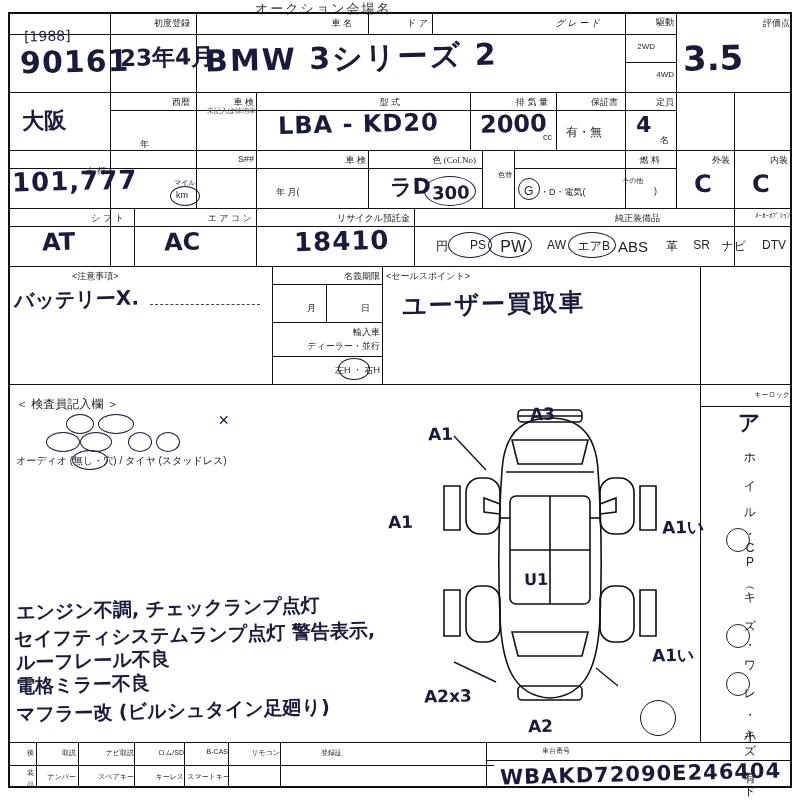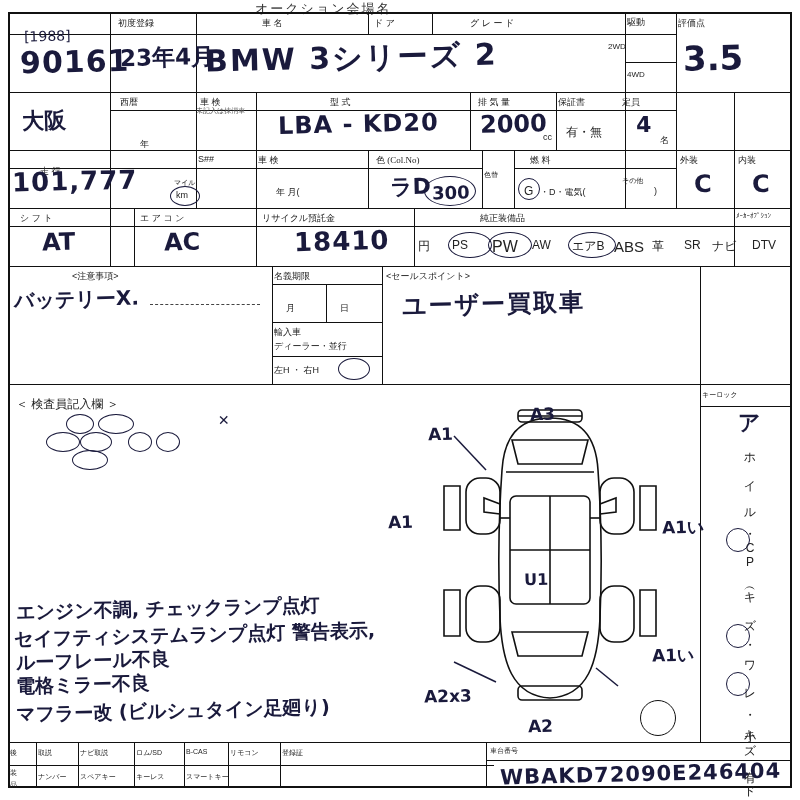--- a/index.html
+++ b/index.html
@@ -7,21 +7,21 @@
   #sheet{position:relative;width:800px;height:800px;overflow:hidden;}
   .bx{position:absolute;box-sizing:border-box;border:1px solid #111;}
   .lbl{position:absolute;font-size:9px;color:#222;white-space:nowrap;}
   .lbl.sm{font-size:8px;}
   .lbl.xs{font-size:7px;}
   .hw{position:absolute;font-family:"DejaVu Sans",sans-serif;color:#1a1a3c;white-space:nowrap;
       transform:rotate(-1.4deg);}
   .hw.b{font-weight:bold;}
   .hline{position:absolute;background:#111;height:1px;}
   .vline{position:absolute;background:#111;width:1px;}
-  .ctr{text-align:left;}
+  .ctr{text-align:right;}
   .circ{position:absolute;border:1.6px solid #1a1a3c;border-radius:50%;}
   .vert{writing-mode:vertical-rl;text-orientation:upright;}
   .dash{position:absolute;border-top:1px dashed #444;}
   svg{display:block;}
 </style>
 </head>
 <body>
 
 <div id="sheet">
 
@@ -44,21 +44,21 @@
   <div class="vline" style="left:625px;top:12px;height:196px;"></div>
   <div class="vline" style="left:676px;top:12px;height:80px;"></div>
   <div class="hline" style="left:8px;top:34px;width:188px;"></div>
   <div class="hline" style="left:196px;top:34px;width:429px;"></div>
   <div class="hline" style="left:625px;top:34px;width:51px;"></div>
   <div class="hline" style="left:625px;top:62px;width:51px;"></div>
 
   <div class="lbl ctr" style="left:118px;top:17px;width:72px;">初度登録</div>
   <div class="lbl ctr" style="left:262px;top:17px;width:90px;">車 名</div>
   <div class="lbl ctr" style="left:374px;top:17px;width:54px;">ド ア</div>
-  <div class="lbl ctr" style="left:470px;top:17px;width:130px;">グ レ ー ド</div>
+  <div class="lbl ctr" style="left:470px;top:17px;width:130px;font-style:italic;">グ レ ー ド</div>
   <div class="lbl ctr" style="left:627px;top:16px;width:47px;">駆動</div>
   <div class="lbl ctr sm" style="left:608px;top:42px;width:47px;">2WD</div>
   <div class="lbl ctr sm" style="left:627px;top:70px;width:47px;">4WD</div>
   <div class="lbl ctr" style="left:678px;top:17px;width:112px;">評価点</div>
 
   <div class="hw" style="left:24px;top:28px;font-size:14px;">[1988]</div>
   <div class="hw b" style="left:20px;top:44px;font-size:30px;letter-spacing:1px;">90161</div>
   <div class="hw b" style="left:120px;top:42px;font-size:23px;">23年4月</div>
   <div class="hw b" style="left:205px;top:38px;font-size:30px;letter-spacing:2px;">BMW 3シリーズ 2</div>
   <div class="hw b" style="left:683px;top:38px;font-size:34px;">3.5</div>
@@ -174,20 +174,21 @@
   <div class="lbl ctr" style="left:274px;top:340px;width:106px;">ディーラー・並行</div>
   <div class="lbl ctr" style="left:274px;top:364px;width:106px;">左H ・ 右H</div>
   <div class="circ" style="left:338px;top:358px;width:30px;height:20px;"></div>
   <div class="lbl" style="left:386px;top:270px;">&lt;セールスポイント&gt;</div>
 
   <div class="hw b" style="left:14px;top:286px;font-size:20px;">バッテリーX.</div>
   <div class="dash" style="left:150px;top:304px;width:110px;"></div>
   <div class="hw b" style="left:402px;top:288px;font-size:24px;letter-spacing:2px;">ユーザー買取車</div>
 
   <div class="lbl" style="left:16px;top:396px;font-size:12px;">＜ 検査員記入欄 ＞</div>
+  <div class="lbl" style="left:16px;top:454px;font-size:10px;">オーディオ (無し・穴) / タイヤ (スタッドレス)</div>
 
   <div class="circ" style="left:66px;top:414px;width:26px;height:18px;"></div>
   <div class="circ" style="left:98px;top:414px;width:34px;height:18px;"></div>
   <div class="hw b" style="left:218px;top:412px;font-size:14px;">✕</div>
   <div class="circ" style="left:46px;top:432px;width:32px;height:18px;"></div>
   <div class="circ" style="left:80px;top:432px;width:30px;height:18px;"></div>
   <div class="circ" style="left:128px;top:432px;width:22px;height:18px;"></div>
   <div class="circ" style="left:156px;top:432px;width:22px;height:18px;"></div>
   <div class="circ" style="left:72px;top:450px;width:34px;height:18px;"></div>
 

